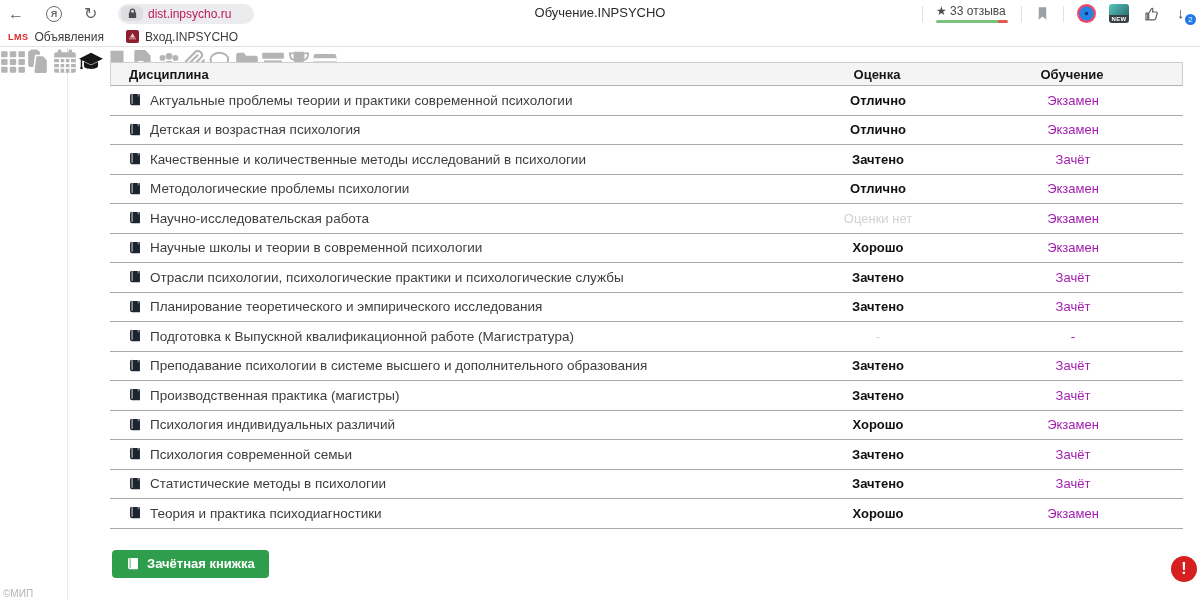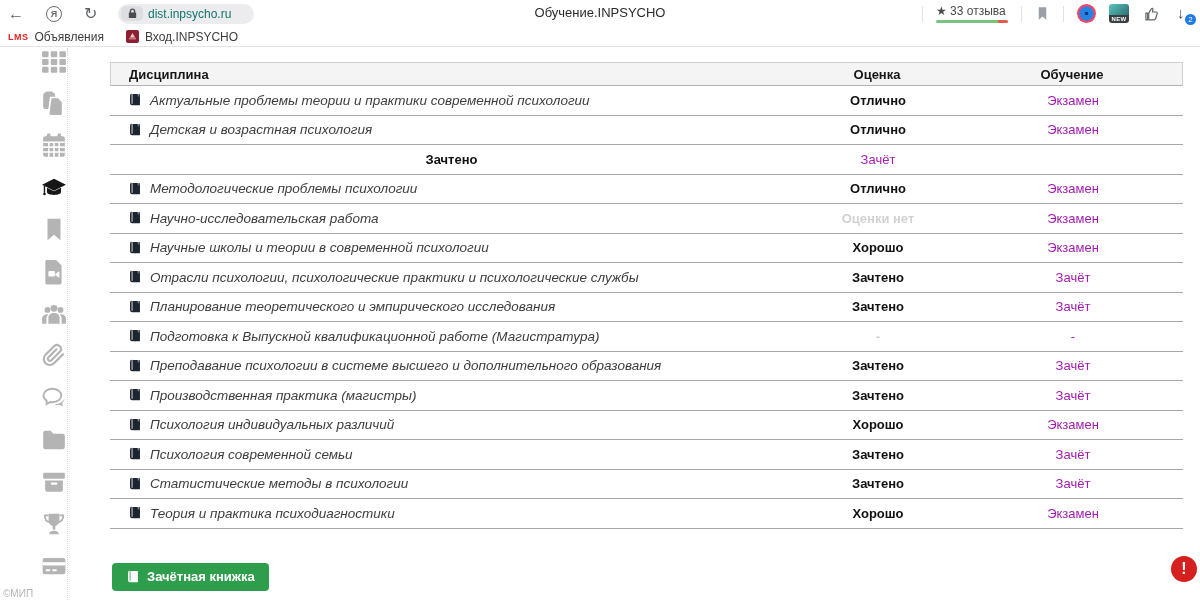--- a/index.html
+++ b/index.html
@@ -9,21 +9,21 @@
   
   .topbar { position:relative; height:27px; background:#fff; }
   .nav-icons { position:absolute; left:8px; top:0; height:27px; display:flex; align-items:center; gap:22px; }
   .nav-btn { font-size:16px; color:#5f6368; cursor:pointer; line-height:1; }
   .ya-circle { width:16px; height:16px; border:1.5px solid #6b6b6b; border-radius:50%;
     display:flex; align-items:center; justify-content:center; font-size:9px; color:#6b6b6b; font-weight:bold; }
   .address { position:absolute; left:118px; top:3.5px; width:136px; height:20px; background:#ececee;
     border-radius:10px; display:flex; align-items:center; padding:0 8px 0 3px; gap:5px; }
   .lock-chip { width:22px; height:15px; background:#dcdee1; border-radius:5px;
     display:flex; align-items:center; justify-content:center; }
-  .address-text { font-size:12px; color:#0f766e; white-space:nowrap; }
+  .address-text { font-size:12px; color:#be185d; white-space:nowrap; }
   .tab-title { position:absolute; left:0; right:0; top:5px; text-align:center; font-size:13px; color:#2b2b2b; }
   .right-cluster { position:absolute; right:6px; top:0; height:27px; display:flex; align-items:center; gap:13px; }
   .vdiv { width:1px; height:16px; background:#e1e1e1; }
   .reviews { display:flex; flex-direction:column; gap:2px; cursor:pointer; }
   .reviews-line { font-size:12px; color:#4a4a4a; white-space:nowrap; }
   .reviews-bar { height:3px; width:72px; border-radius:2px; overflow:hidden; display:flex; }
   .reviews-bar .g { background:#79c37e; width:86%; }
   .reviews-bar .r { background:#e25b52; width:14%; }
   .new-ext { width:20px; height:19px; border-radius:3px; overflow:hidden; display:flex; flex-direction:column; cursor:pointer; }
   .new-ext .img { flex:1; background:linear-gradient(135deg,#57c7bb,#2e6e75); }
@@ -36,42 +36,42 @@
   
   .bookmarks { height:20px; display:flex; align-items:center; gap:22px; padding-left:8px;
     border-bottom:1px solid #e4e4e4; background:#fff; }
   .bm { display:flex; align-items:center; gap:6px; cursor:pointer; }
   .bm-label { font-size:12px; color:#3c3c3c; }
   .lms-logo { color:#e02424; font-size:9px; font-weight:bold; letter-spacing:.5px; }
   .inp-favicon { width:13px; height:13px; background:#8e1f30; border-radius:2px; display:flex; align-items:center; justify-content:center; }
 
   
   .sidebar { position:absolute; left:0; top:48px; bottom:0; width:68px; background:#fff;
-    border-right:1px dotted #d8d8d8; display:flex; flex-direction:column; align-items:flex-end; padding-top:1px; }
+    border-right:1px dotted #d8d8d8; display:flex; align-items:flex-start; padding-top:1px; }
   .side-item { width:26px; height:26px; margin-bottom:16px; cursor:pointer; display:flex; align-items:center; justify-content:center; }
   .side-item svg { width:26px; height:26px; }
   .side-footer { position:absolute; left:3px; bottom:1px; font-size:10px; color:#b5b5b5; }
 
   
   .main { position:absolute; left:68px; top:48px; right:0; bottom:0; padding:14px 17px 0 42px; }
   .gtable { width:1073px; }
   .thead, .trow { display:grid; grid-template-columns:1fr 170px 220px; align-items:center; }
   .thead { height:24px; background:#f4f4f4; border:1px solid #cfcfcf; border-bottom:1px solid #b3b3b3;
     font-weight:bold; font-size:13px; color:#161616; }
   .thead .h-name { padding-left:18px; }
   .thead .h-grade, .thead .h-system { text-align:center; }
   .trow { height:29.5px; border-bottom:1px solid #a8a8a8; cursor:pointer; }
-  .cell.name { display:flex; align-items:center; gap:8px; padding-left:18px; font-size:13.5px; color:#3d3d3d;font-style:italic; }
+  .cell.name { display:flex; align-items:center; gap:8px; padding-left:18px; font-size:13.5px; color:#3d3d3d; }
   .book-icon { display:flex; }
   .book-icon svg { width:14px; height:14px; }
   .cell.grade { text-align:center; font-size:13px; font-weight:bold; color:#111; }
-  .cell.grade.muted { font-weight:bold; color:#d2d2d2; }
+  .cell.grade.muted { font-weight:normal; color:#d2d2d2; }
   .cell.system { text-align:center; font-size:13px; color:#a21caf; }
 
-  .gradebook-btn { margin-top:34px; margin-left:2px; display:inline-flex; align-items:center; gap:7px;
+  .gradebook-btn { margin-top:21px; margin-left:2px; display:inline-flex; align-items:center; gap:7px;
     background:#2f9e4c; color:#fff; border:none; border-radius:4px; height:28px; padding:0 14px;
     font-size:13px; font-weight:bold; cursor:pointer; font-family:inherit; }
   .gradebook-btn svg { width:14px; height:14px; }
 
   .alert-fab { position:absolute; left:1171px; top:556px; width:26px; height:26px; border-radius:50%;
     background:#d6201f; color:#fff; font-weight:bold; font-size:16px; display:flex; align-items:center;
     justify-content:center; cursor:pointer; }
 
   .color-circle { width:19px; height:19px; border-radius:50%; cursor:pointer;
     background:radial-gradient(circle at 50% 50%, #16347d 0 14%, #2285e4 15% 52%, #e6486e 53% 72%, #f59a3e 73% 100%); }
@@ -276,20 +276,30 @@
                 <path d="M7 2v16.5" stroke="#fff" stroke-width="1.4" fill="none"></path>
                 <path d="M16.5 2.5h3M16.5 4.8h3" stroke="#fff" stroke-width="0.9"></path>
               </svg>
             </span>
             <span>Детская и возрастная психология</span>
           </div>
           <div class="cell grade">Отлично</div>
           <div class="cell system">Экзамен</div>
         </div>
         <div class="trow">
+          <div class="cell name">
+            <span class="book-icon">
+              <svg viewBox="0 0 24 24">
+                <path fill="#1c2430" d="M7 1.5h12.5a1 1 0 0 1 1 1V20a1 1 0 0 1-1 1H7a3.5 3.5 0 0 1-3.5-3.5v-13A3 3 0 0 1 7 1.5z"></path>
+                <path d="M7 2v16.5" stroke="#fff" stroke-width="1.4" fill="none"></path>
+                <path d="M16.5 2.5h3M16.5 4.8h3" stroke="#fff" stroke-width="0.9"></path>
+              </svg>
+            </span>
+            <span>Качественные и количественные методы исследований в психологии</span>
+          </div>
           <div class="cell grade">Зачтено</div>
           <div class="cell system">Зачёт</div>
         </div>
         <div class="trow">
           <div class="cell name">
             <span class="book-icon">
               <svg viewBox="0 0 24 24">
                 <path fill="#1c2430" d="M7 1.5h12.5a1 1 0 0 1 1 1V20a1 1 0 0 1-1 1H7a3.5 3.5 0 0 1-3.5-3.5v-13A3 3 0 0 1 7 1.5z"></path>
                 <path d="M7 2v16.5" stroke="#fff" stroke-width="1.4" fill="none"></path>
                 <path d="M16.5 2.5h3M16.5 4.8h3" stroke="#fff" stroke-width="0.9"></path>

